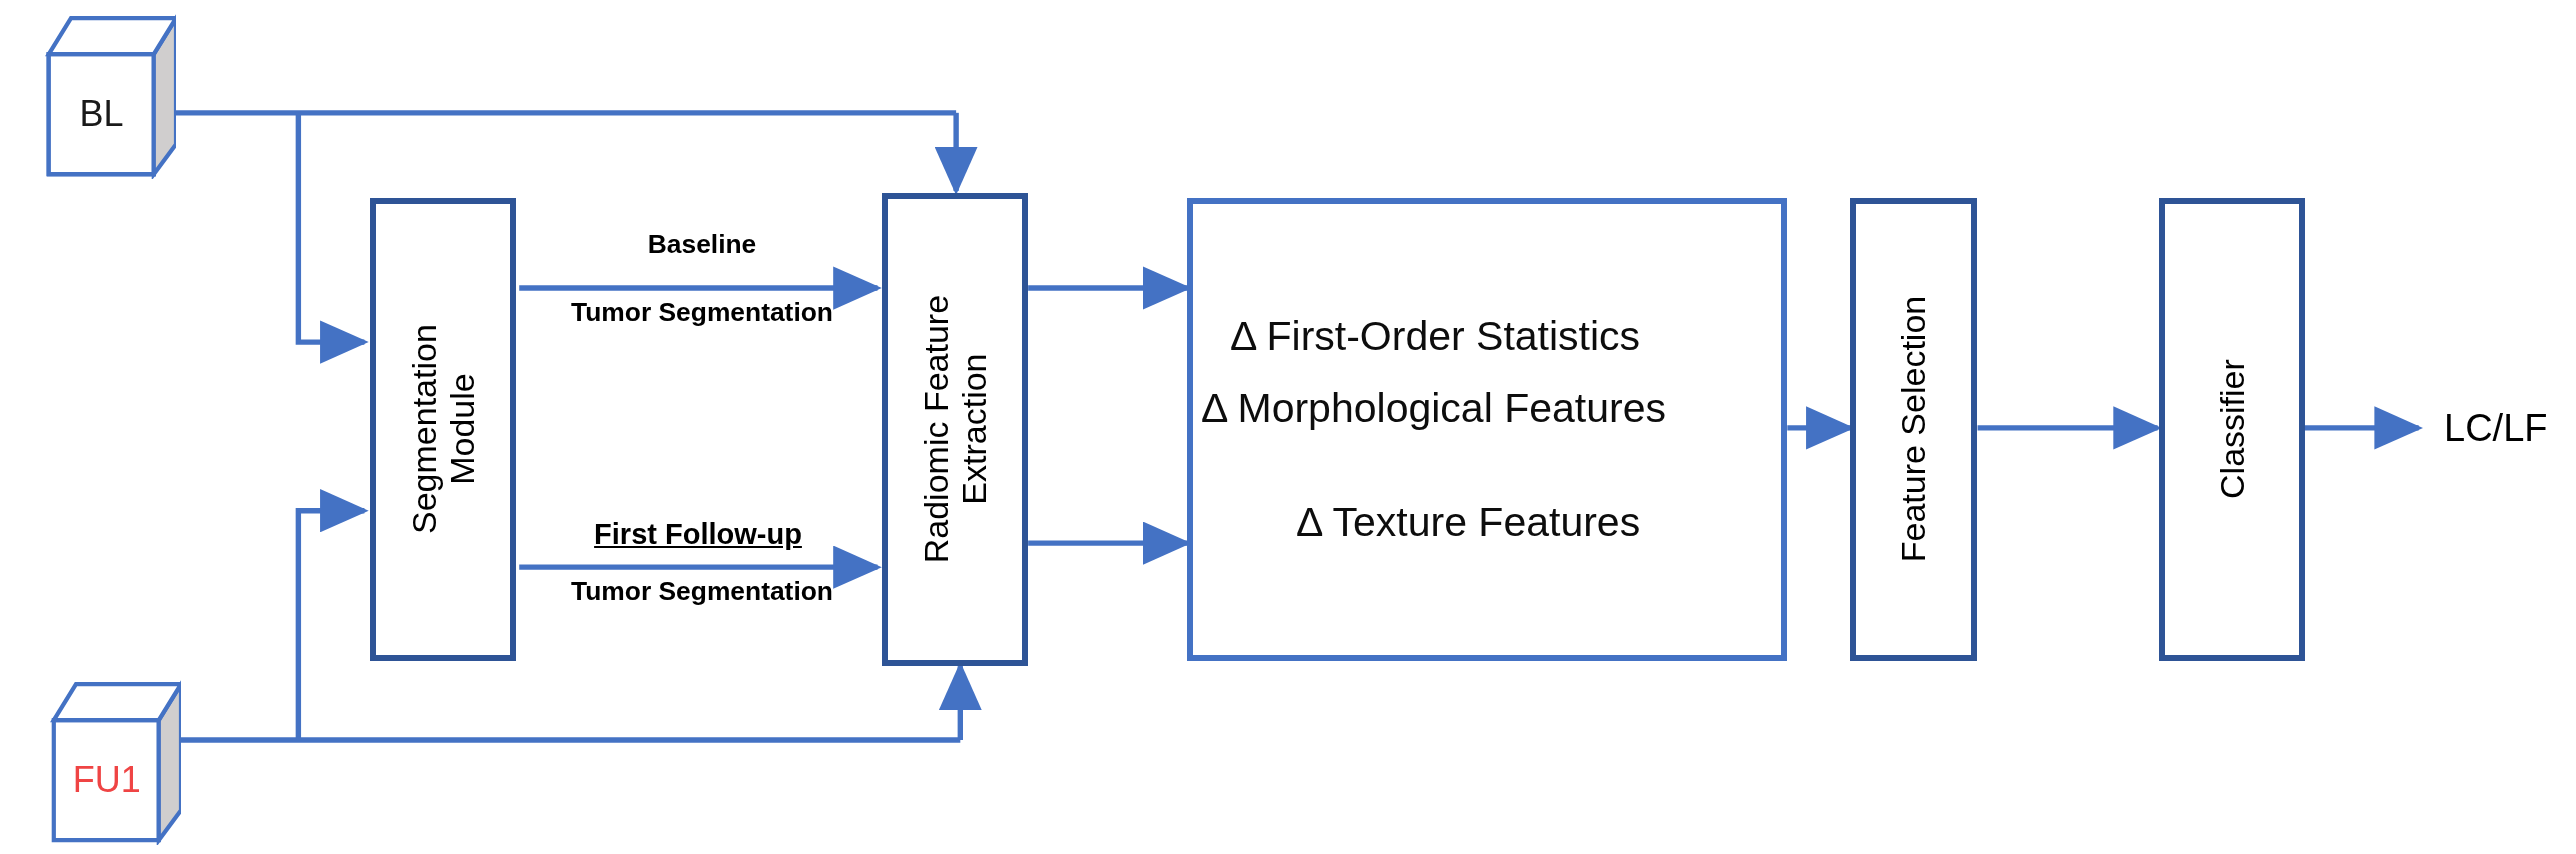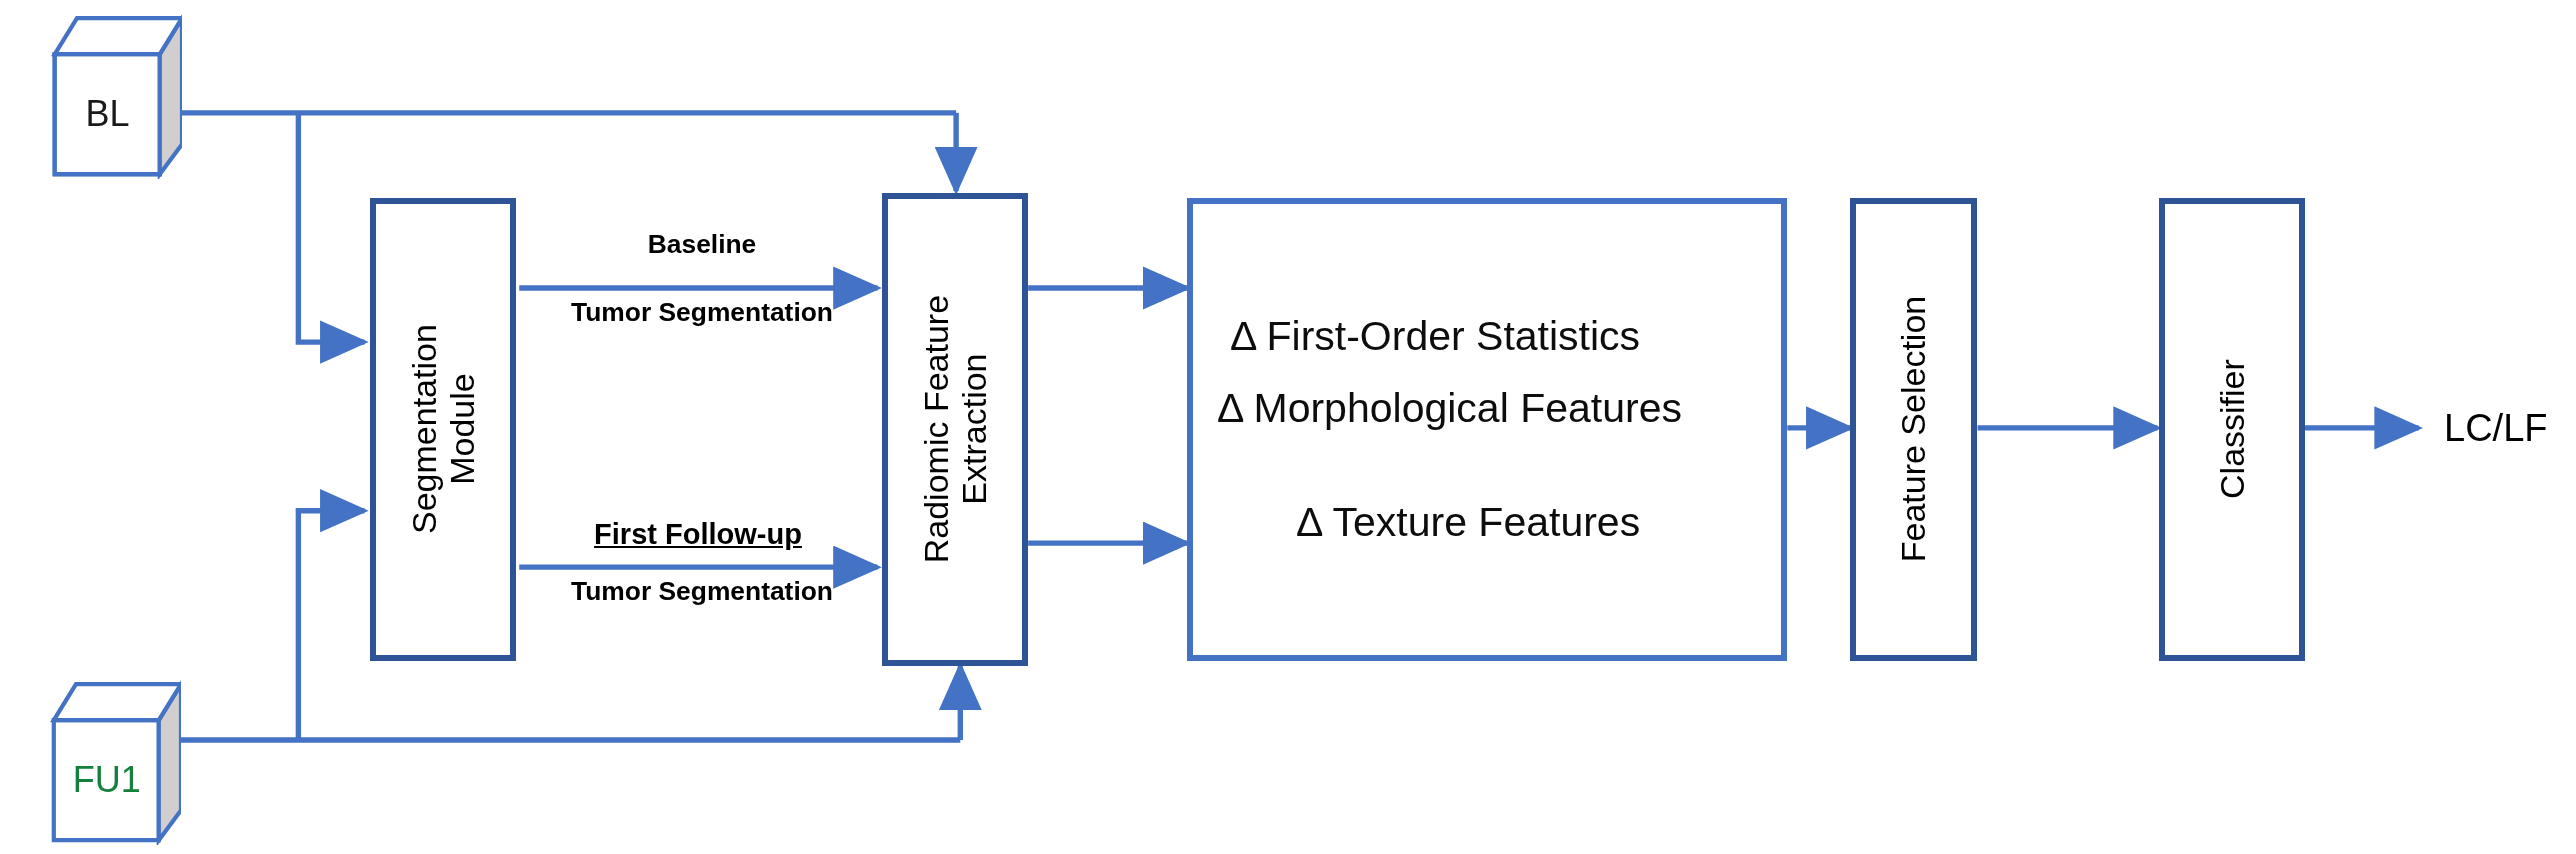--- a/index.html
+++ b/index.html
@@ -60,38 +60,38 @@
       <path d="M1713,905 L1978,905" marker-end="url(#ah)"></path>
 
       <path d="M2978,713 L3083,713" marker-end="url(#ah)"></path>
 
       <path d="M3295,713 L3595,713" marker-end="url(#ah)"></path>
 
       <path d="M3840,713 L4030,713" marker-end="url(#ah)"></path>
     </g>
   </svg>
 
-  <div class="cube" style="left:8px;top:4.8px;width:174px;height:174px;text-align:center;">
+  <div class="cube" style="left:2px;top:4.8px;width:174px;height:174px;text-align:center;">
     <svg width="174" height="174" viewBox="0 0 290 290" style="position:absolute;left:0;top:0;">
       <polygon points="78,82 253,82 253,282 78,282" fill="#ffffff" stroke="#4472C4" stroke-width="7"></polygon>
       <polygon points="78,82 253,82 253,282 78,282" fill="none" stroke="#4472C4" stroke-width="7"></polygon>
       <polygon points="78,82 253,82 253,282 78,282" fill="#ffffff" stroke="#4472C4" stroke-width="7"></polygon>
       <polygon points="253,82 290,22 290,232 253,282" fill="#D0CECE" stroke="#4472C4" stroke-width="7"></polygon>
       <polygon points="78,82 115,22 290,22 253,82" fill="#ffffff" stroke="#4472C4" stroke-width="7"></polygon>
     </svg>
     <div style="position:absolute;left:47px;top:49px;width:105px;height:120px;display:flex;align-items:center;justify-content:center;font-size:36px;color:#1a1a1a;">BL</div>
   </div>
 
   <div class="cube" style="left:7.2px;top:671px;width:174px;height:174px;">
     <svg width="174" height="174" viewBox="0 0 290 290" style="position:absolute;left:0;top:0;">
       <polygon points="78,82 253,82 253,282 78,282" fill="#ffffff" stroke="#4472C4" stroke-width="7"></polygon>
       <polygon points="253,82 290,22 290,232 253,282" fill="#D0CECE" stroke="#4472C4" stroke-width="7"></polygon>
       <polygon points="78,82 115,22 290,22 253,82" fill="#ffffff" stroke="#4472C4" stroke-width="7"></polygon>
     </svg>
-    <div style="position:absolute;left:47px;top:49px;width:105px;height:120px;display:flex;align-items:center;justify-content:center;font-size:36px;color:#15803d;">FU1</div>
+    <div style="position:absolute;left:47px;top:49px;width:105px;height:120px;display:flex;align-items:center;justify-content:center;font-size:36px;color:#ef4444;">FU1</div>
   </div>
 
   <div class="node-box" style="left:370px;top:198px;width:146px;height:463px;border:6.6px solid #2E5496;">
     <div class="vtext" style="font-size:34px;">
       <span>
         <span>Segmentation</span><br>
         <span>Module</span>
       </span>
     </div>
   </div>
@@ -101,21 +101,21 @@
       <span>
         <span>Radiomic Feature</span><br>
         <span>Extraction</span>
       </span>
     </div>
   </div>
 
   <div class="node-box" style="left:1187px;top:198px;width:600px;height:463px;border:6.6px solid #4472C4;">
     <div class="feature-list" style="left:0;top:0;width:100%;height:100%;gap:31px;">
       <div class="feature-item" style="align-self:flex-start;margin-left:37px;">Δ First-Order Statistics</div>
-      <div class="feature-item" style="align-self:flex-start;margin-left:24px;">Δ Morphological Features</div>
+      <div class="feature-item" style="align-self:flex-start;margin-left:8px;">Δ Morphological Features</div>
       <div class="feature-item" style="align-self:flex-start;margin-left:103px;margin-top:42px;">Δ Texture Features</div>
     </div>
   </div>
 
   <div class="node-box" style="left:1850px;top:198px;width:127px;height:463px;border:6.6px solid #2E5496;">
     <div class="vtext" style="font-size:34px;">
       <span>
         <span>Feature Selection</span>
       </span>
     </div>

